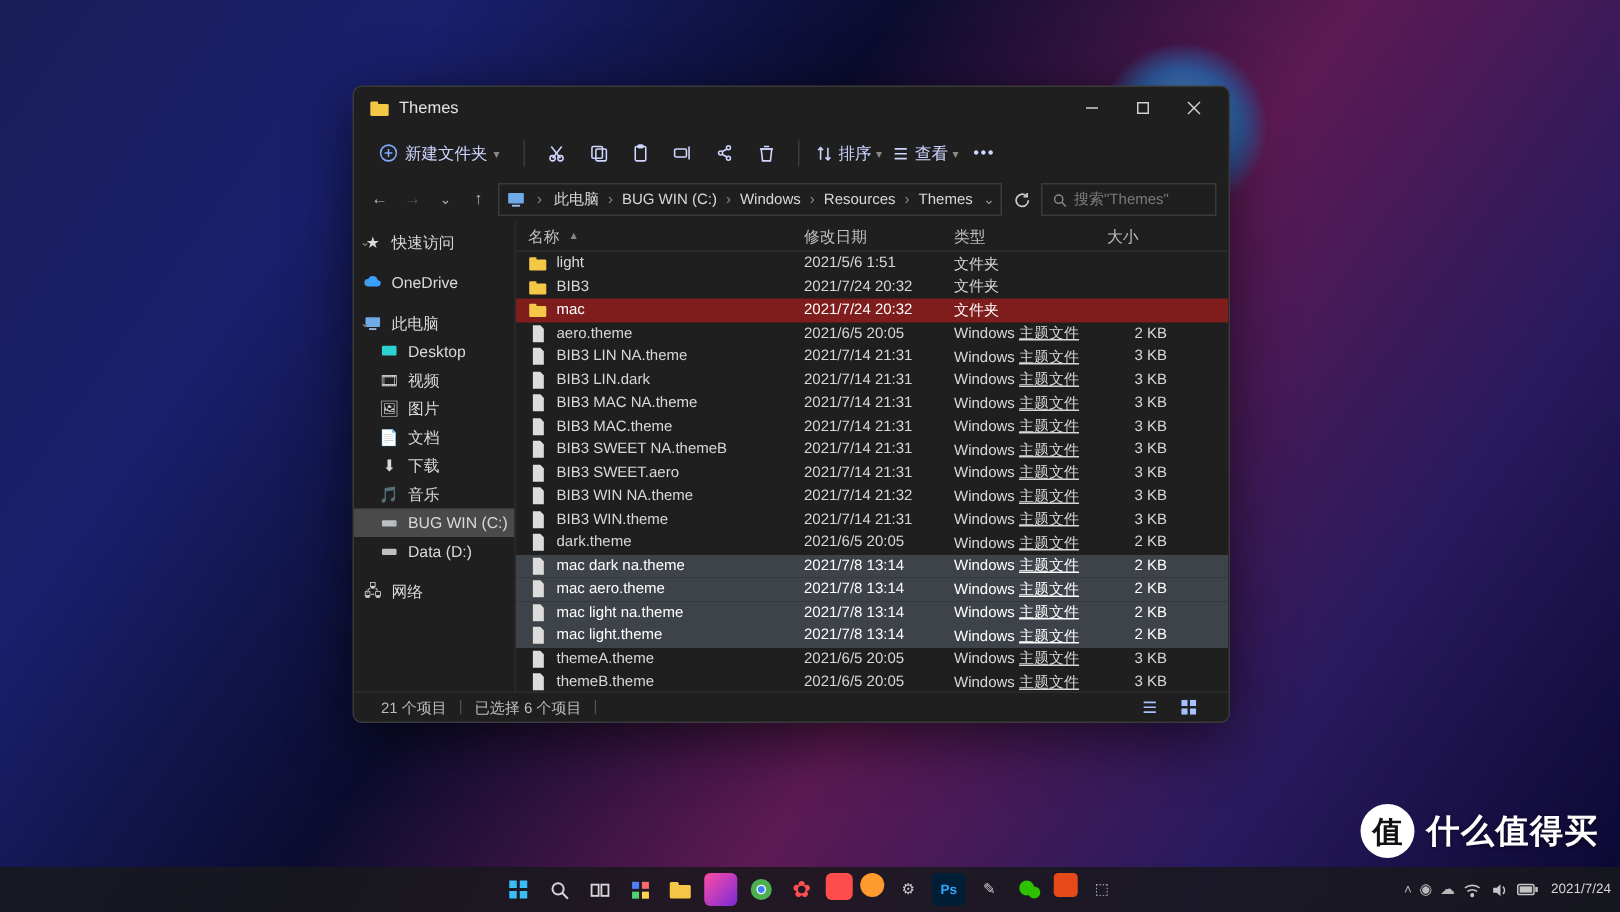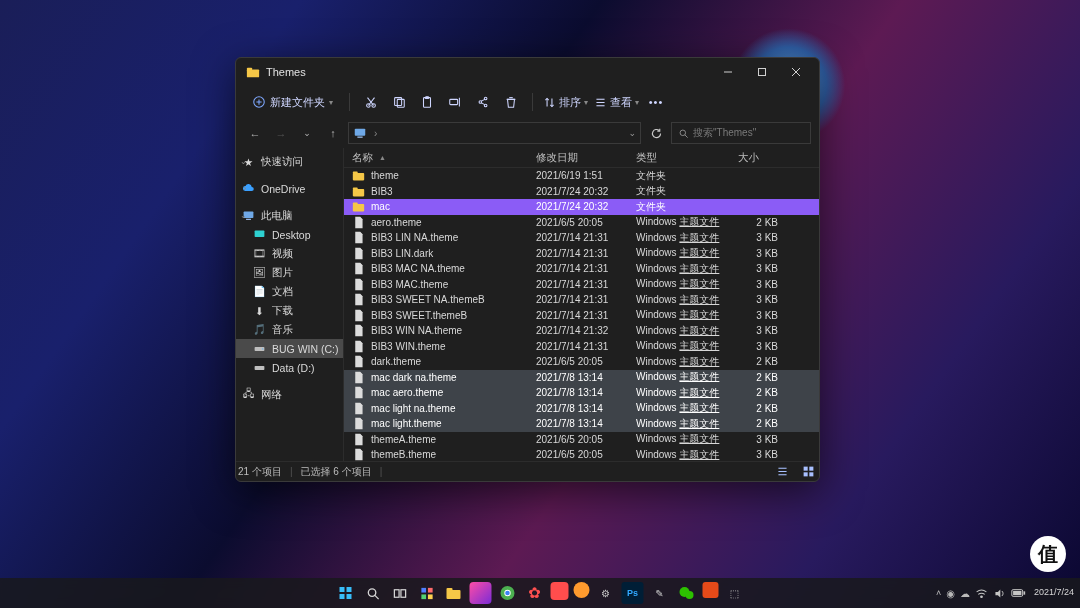--- a/index.html
+++ b/index.html
@@ -44,25 +44,25 @@
     .sitem .sicon { width:13px; height:13px; flex:0 0 13px; display:flex; align-items:center; justify-content:center; }
     .sitem.sel { background:#4a4a4a; }
     .sgap { height:8px; }
     .files { flex:1; display:flex; flex-direction:column; overflow:hidden; }
     .hdr { display:flex; height:20px; border-bottom:1px solid #2c2c2c; font-size:10.5px; color:#bfbfbf; }
     .hcell { display:flex; align-items:center; padding:0 8px; position:relative; }
     .hcell .up { margin-left:6px; font-size:7px; color:#888; }
     .list { flex:1; overflow:hidden; }
     .row { display:flex; height:15.5px; align-items:center; font-size:10px; color:#d8d8d8; }
     .row .c { display:flex; align-items:center; padding:0 8px; overflow:hidden; white-space:nowrap; }
-    .row.selhi { background:#8b5cf6; color:#fff; }
+    .row.selhi { background:#7f1d1d; color:#fff; }
     .row.sel { background:#3e4349; color:#fff; }
     .ficon { width:13px; height:13px; margin-right:6px; flex:0 0 13px; }
     .lnk { text-decoration:underline; }
-    .status { height:20px; border-top:1px solid #2c2c2c; display:flex; align-items:center; padding:0 2px; font-size:10px; color:#bdbdbd; gap:8px; }
+    .status { height:20px; border-top:1px solid #2c2c2c; display:flex; align-items:center; padding:0 18px; font-size:10px; color:#bdbdbd; gap:8px; }
     .status .ssep { color:#555; }
     .status .sp { flex:1; }
     .status .vwic { width:18px; height:18px; display:flex; align-items:center; justify-content:center; color:#a8c0ff; }
     
     .taskbar {
       position:absolute; left:0; right:0; bottom:0; height:30px;
       background:rgba(25,25,28,.85); backdrop-filter:blur(6px);
       display:flex; align-items:center; color:#d0d0d0; font-size:10px;
     }
     .tb-center { position:absolute; left:50%; transform:translateX(-50%); display:flex; gap:5px; }
@@ -200,20 +200,21 @@
       <span class="navic" style="font-size:9px;">⌄</span>
       <span class="navic">↑</span>
       <div class="addr">
         <span class="pcicon">
             <svg viewBox="0 0 16 16" width="14" height="14">
               <rect class="pc" x="2" y="3" width="12" height="8" rx="1"></rect>
               <rect x="5" y="12" width="6" height="1.5" fill="#9bbbe6"></rect>
             </svg>
           </span>
         <span class="crumb sep2">›</span>
+        <span id="bc"><span class="crumb">此电脑</span><span class="crumb sep2">›</span><span class="crumb">BUG WIN (C:)</span><span class="crumb sep2">›</span><span class="crumb">Windows</span><span class="crumb sep2">›</span><span class="crumb">Resources</span><span class="crumb sep2">›</span><span class="crumb">Themes</span></span>
         <span style="flex:1"></span>
         <span style="font-size:9px;color:#999;">⌄</span>
       </div>
       <span class="navic">
           <svg width="13" height="13" viewBox="0 0 16 16" fill="none" stroke="#cacaca" stroke-width="1.4">
             <path d="M13 8a5 5 0 1 1-1.7-3.7"></path>
             <polyline points="12,2 12,5 9,5"></polyline>
           </svg>
         </span>
       <div class="search">
@@ -326,24 +327,24 @@
         </div>
         <div class="list" id="flist">
             <div class="row">
               <div class="c" style="width:184px">
                 <span class="ficon">
                   <svg viewBox="0 0 16 16" width="13" height="13">
                     <rect class="folder tab" x="1" y="3" width="6" height="3" rx="1"></rect>
                     <rect class="folder" x="1" y="5" width="14" height="9" rx="1"></rect>
                   </svg>
                 </span>
-                <span>theme</span>
-              </div>
-              <div class="c" style="width:100px">
-                <span>2021/6/19 1:51</span>
+                <span>light</span>
+              </div>
+              <div class="c" style="width:100px">
+                <span>2021/5/6 1:51</span>
               </div>
               <div class="c" style="width:102px">
                 <span>文件夹</span>
               </div>
               <div class="c" style="width:56px;justify-content:flex-end;">
                 <span></span>
               </div>
             </div>
             <div class="row">
               <div class="c" style="width:184px">
@@ -506,21 +507,21 @@
               </div>
             </div>
             <div class="row">
               <div class="c" style="width:184px">
                 <span class="ficon">
                   <svg viewBox="0 0 16 16" width="13" height="13">
                     <path class="filep" d="M4 1h6l3 3v11H4z"></path>
                     <path class="filep dog" d="M10 1v3h3z" opacity=".6"></path>
                   </svg>
                 </span>
-                <span>BIB3 SWEET.themeB</span>
+                <span>BIB3 SWEET.aero</span>
               </div>
               <div class="c" style="width:100px">
                 <span>2021/7/14 21:31</span>
               </div>
               <div class="c" style="width:102px">
                 <span>Windows <span class="lnk">主题文件</span></span>
               </div>
               <div class="c" style="width:56px;justify-content:flex-end;">
                 <span>3 KB</span>
               </div>
@@ -728,20 +729,21 @@
             <rect x="9" y="2" width="5" height="5"></rect>
             <rect x="2" y="9" width="5" height="5"></rect>
             <rect x="9" y="9" width="5" height="5"></rect>
           </svg>
         </span>
     </div>
   </div>
 
   <div class="wm">
     <div class="badge">值</div>
+    <div class="wtxt">什么值得买</div>
   </div>
 
   <div class="taskbar">
     <div class="tb-center">
       <span class="tb-icon">
           <svg width="16" height="16" viewBox="0 0 16 16">
             <rect x="2" y="2" width="5" height="5" fill="#38bdf8"></rect>
             <rect x="9" y="2" width="5" height="5" fill="#38bdf8"></rect>
             <rect x="2" y="9" width="5" height="5" fill="#38bdf8"></rect>
             <rect x="9" y="9" width="5" height="5" fill="#38bdf8"></rect>

